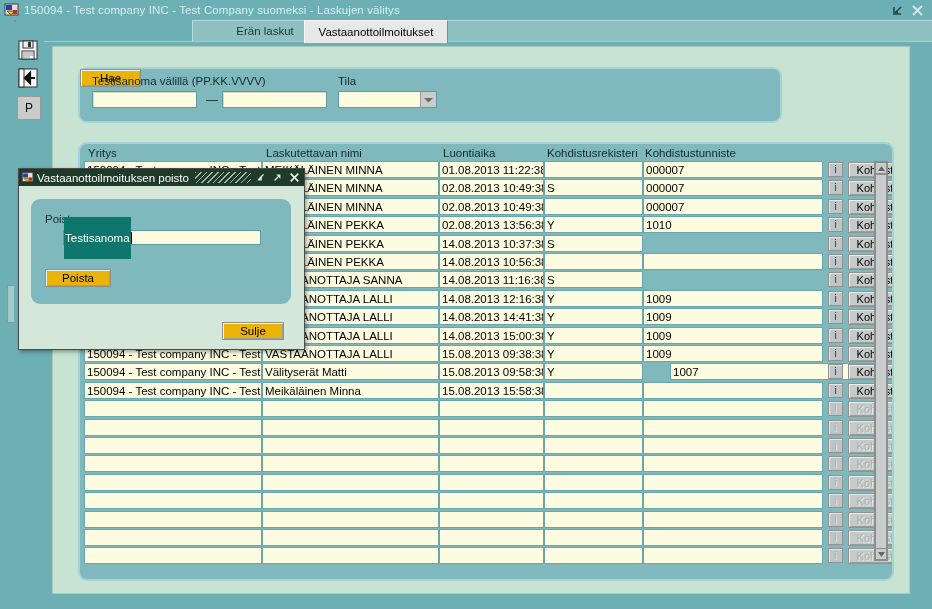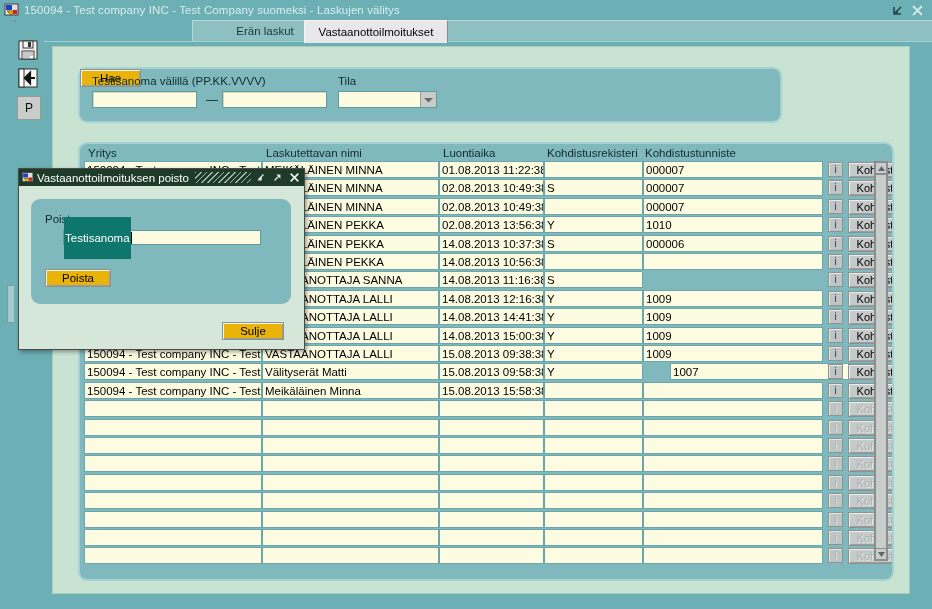--- a/index.html
+++ b/index.html
@@ -323,21 +323,20 @@
               <div class="cell" style="left: 460px; width: 99px;">Y</div>
               <div class="cell" style="left: 559px; width: 180px;">1010</div>
               <div class="ibtn" style="left: 744px;">i</div>
               <div class="kbtn" style="left: 764px;">Kohdista</div>
             </div>
             <div class="row" style="top: 73.6px;">
               <div class="cell" style="left: 0px; width: 178px;">150094 - Test company INC - Test C</div>
               <div class="cell" style="left: 178px; width: 177px;">MEIKÄLÄINEN PEKKA</div>
               <div class="cell" style="left: 355px; width: 105px;">14.08.2013 10:37:38</div>
               <div class="cell" style="left: 460px; width: 99px;">S</div>
-              <div class="cell" style="left: 559px; width: 180px;">000006</div>
               <div class="ibtn" style="left: 744px;">i</div>
               <div class="kbtn" style="left: 764px;">Kohdista</div>
             </div>
             <div class="row" style="top: 92px;">
               <div class="cell" style="left: 0px; width: 178px;">150094 - Test company INC - Test C</div>
               <div class="cell" style="left: 178px; width: 177px;">MEIKÄLÄINEN PEKKA</div>
               <div class="cell" style="left: 355px; width: 105px;">14.08.2013 10:56:38</div>
               <div class="cell empty" style="left: 460px; width: 99px;"></div>
               <div class="cell empty" style="left: 559px; width: 180px;"></div>
               <div class="ibtn" style="left: 744px;">i</div>

